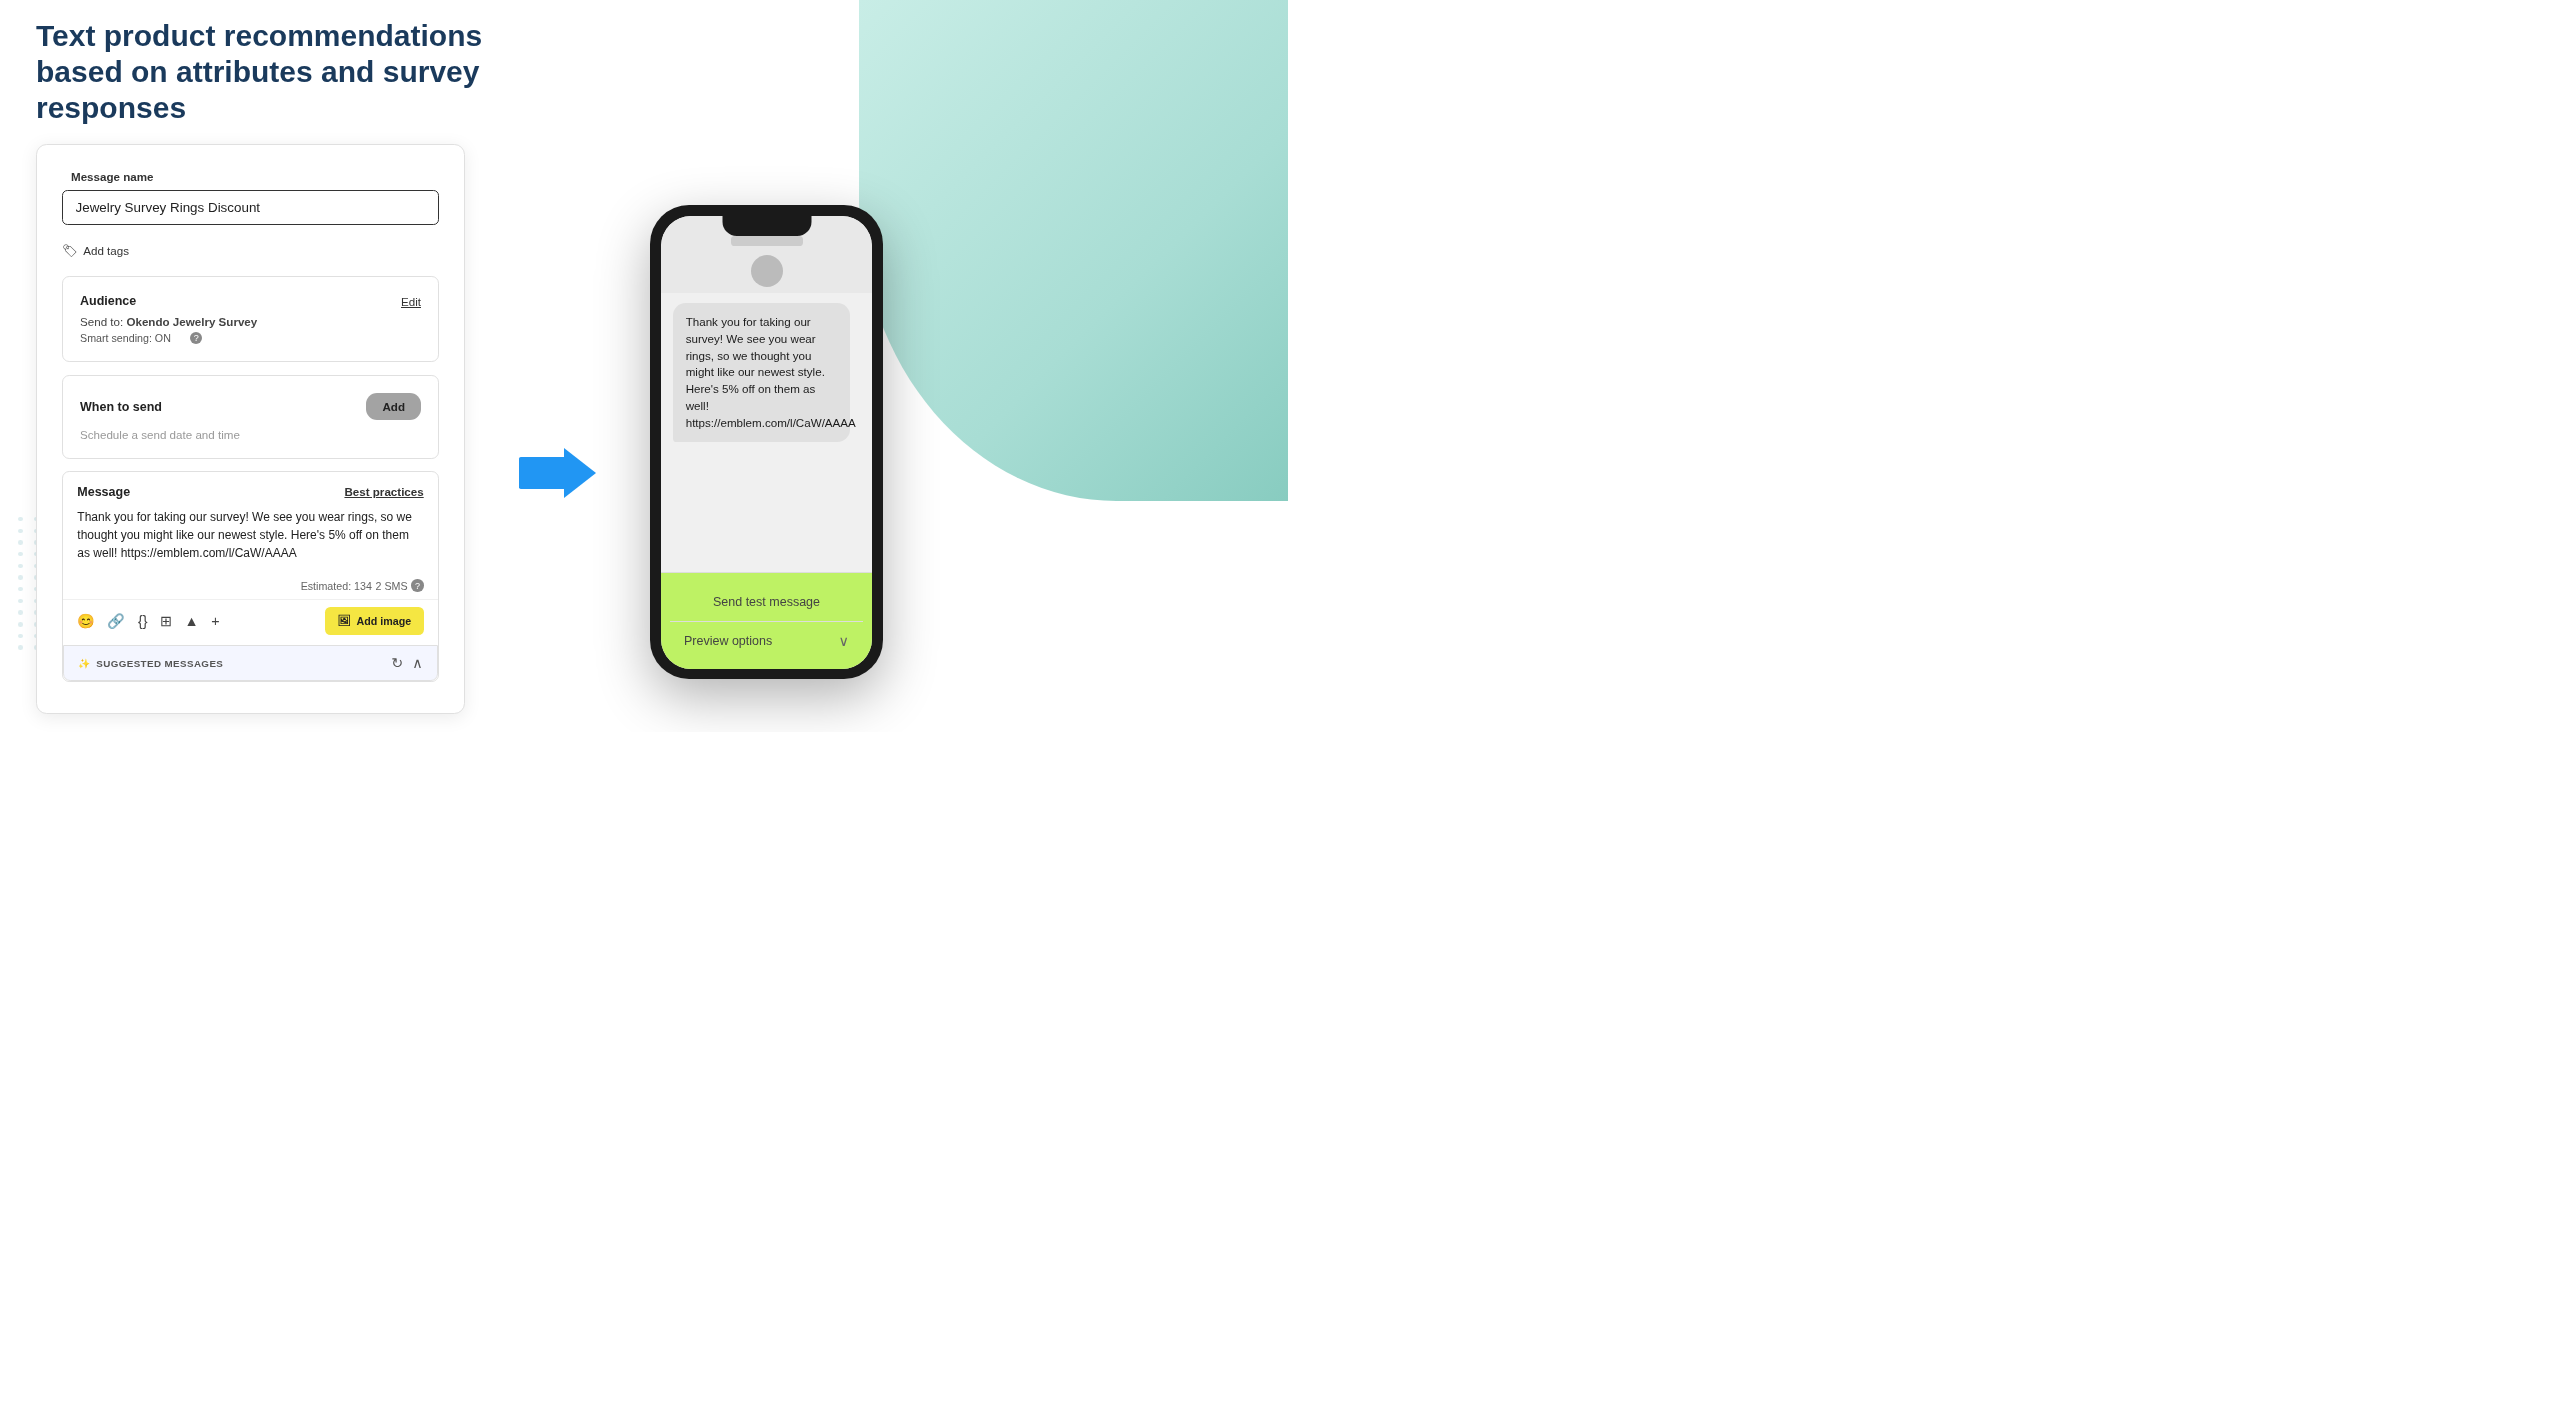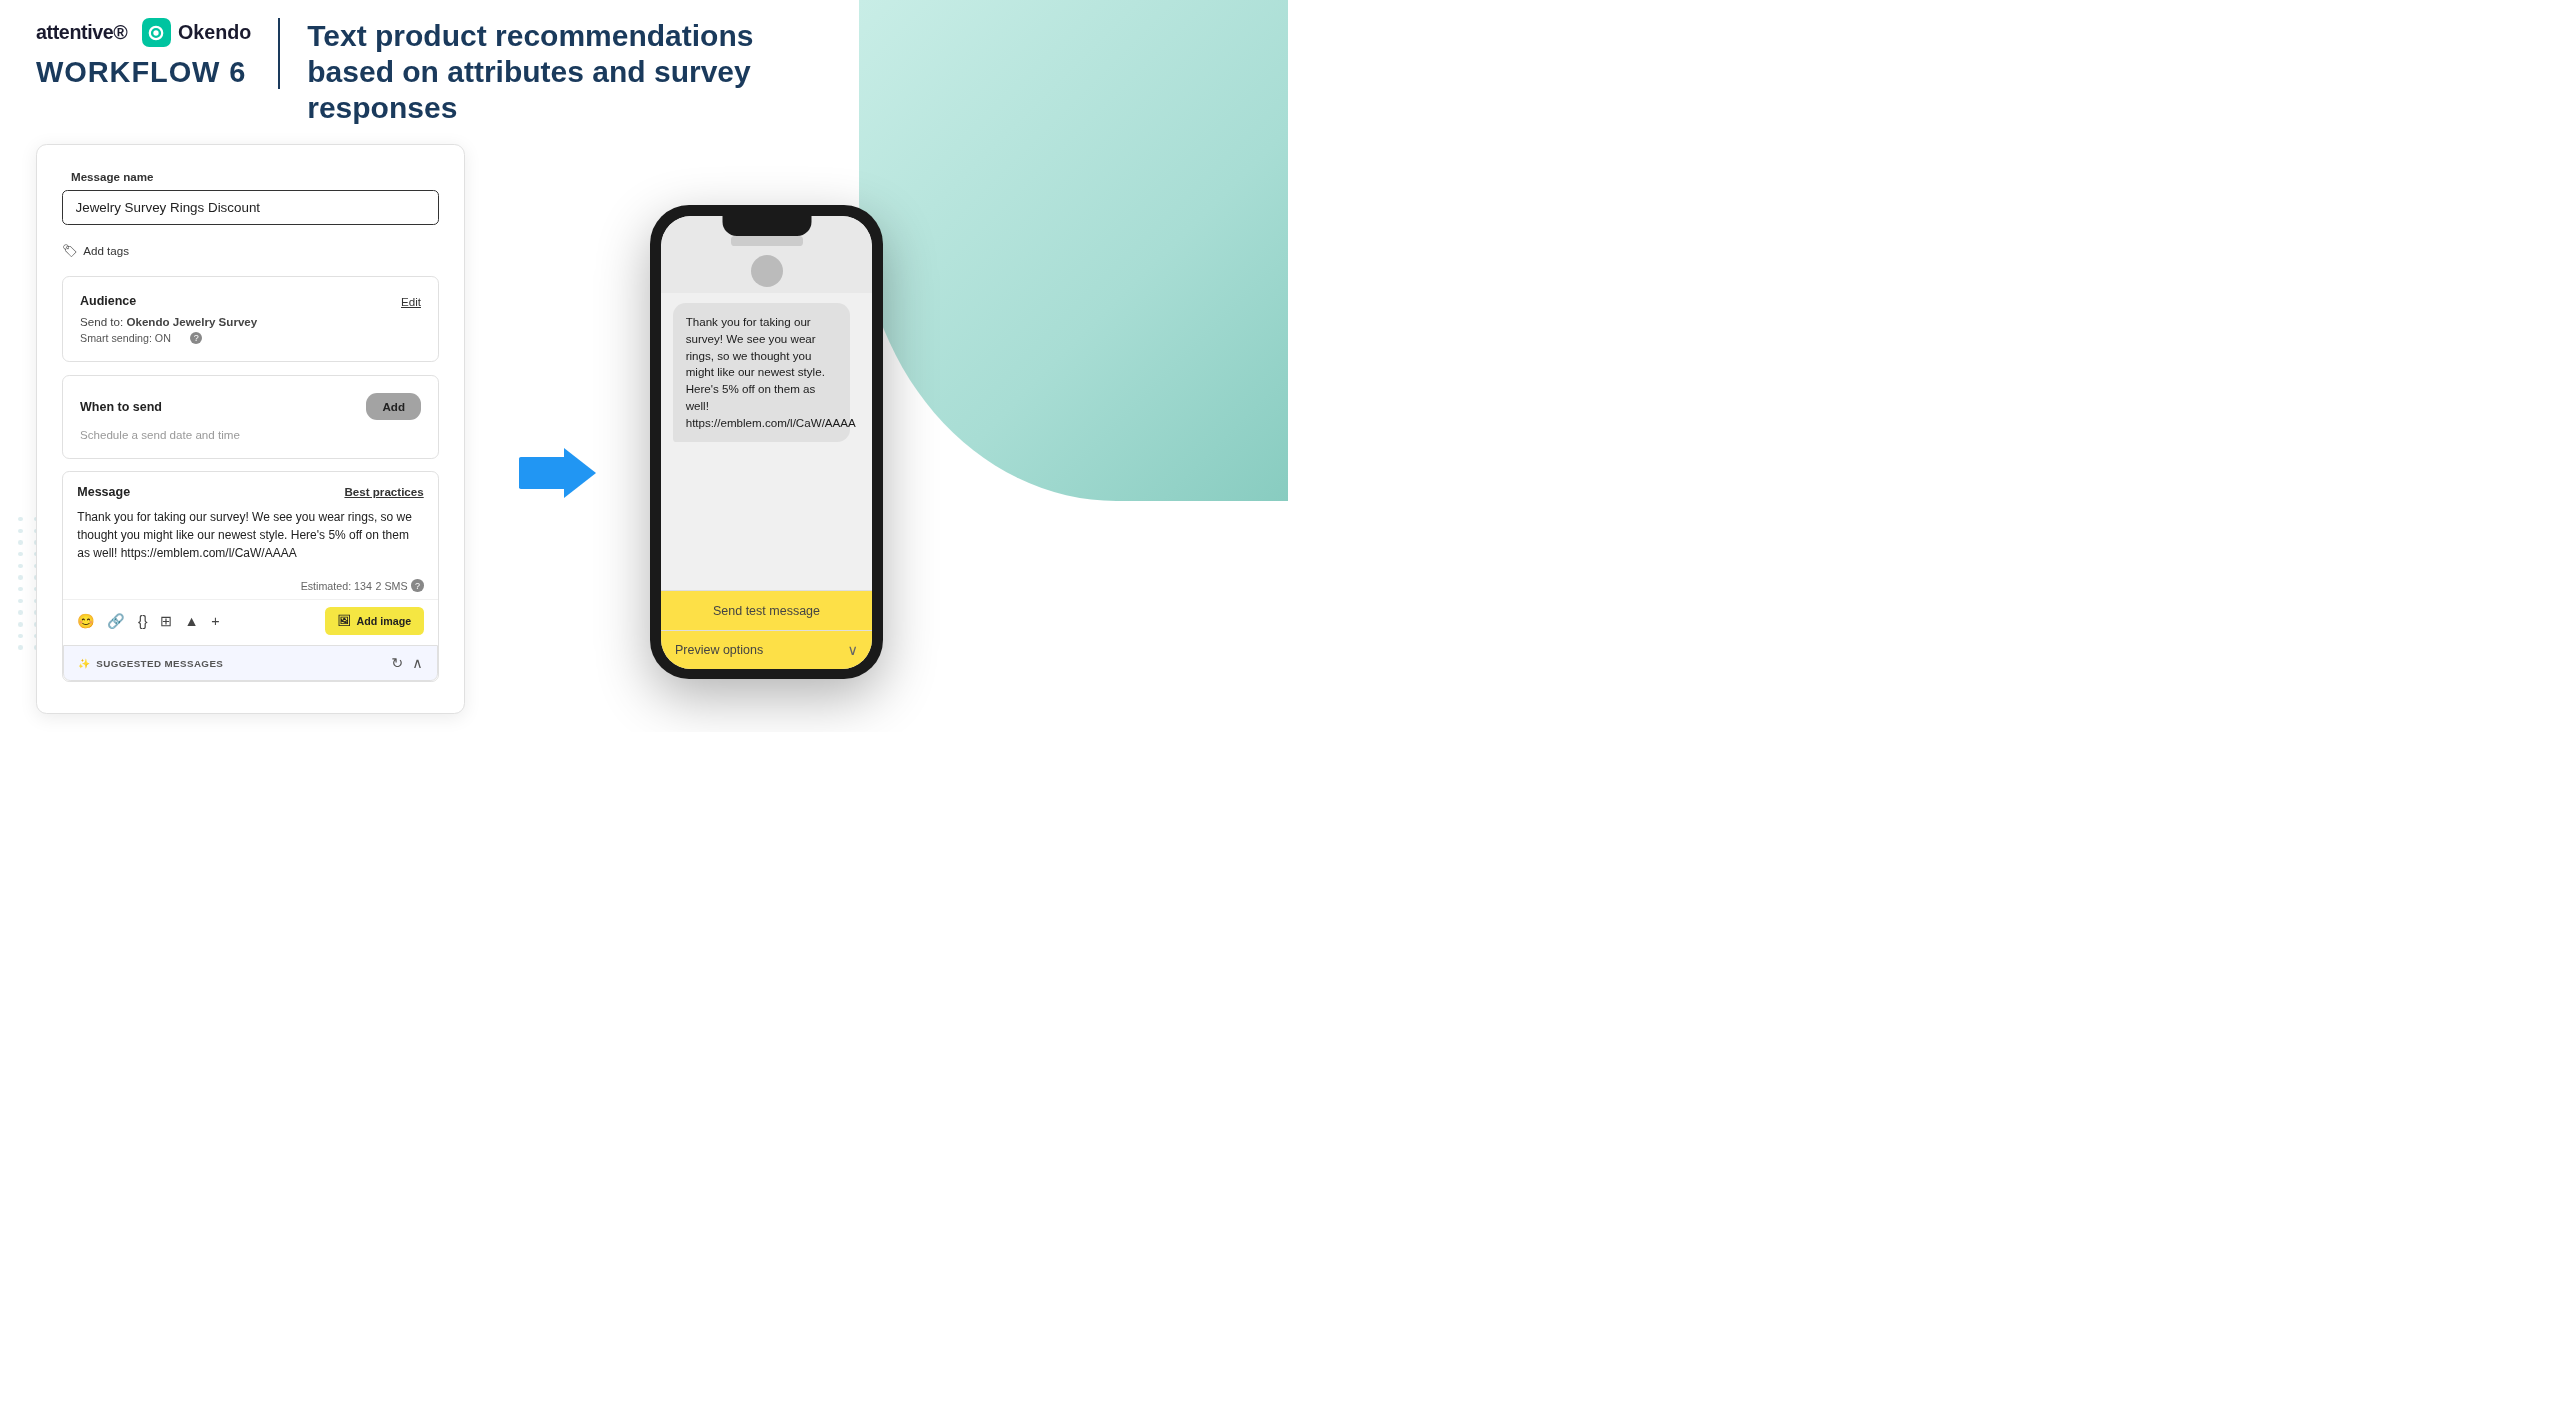--- a/index.html
+++ b/index.html
@@ -386,23 +386,23 @@
     .sms-bubble {
       background: #e0e0e0;
       border-radius: 12.5px 12.5px 12.5px 3.6px;
       padding: 10.7px 12.5px;
       font-size: 11.6px;
       color: #1a1a1a;
       line-height: 1.45;
       max-width: 95%;
     }
     .phone-bottom {
-      background: #fde047;
+      background: #bef264;
       border-top: 0.9px solid #ddd;
-      padding: 0;
+      padding: 9px;
     }
     .send-test-btn {
       width: 100%;
       padding: 12.5px;
       text-align: center;
       font-size: 12.5px;
       color: #444;
       background: transparent;
       border: none;
       border-bottom: 0.9px solid #ddd;
@@ -587,35 +587,20 @@
       <div class="dot"></div>
       <div class="dot"></div>
       <div class="dot"></div>
       <div class="dot"></div>
   </div>
 </div>
 
 <div class="main-container">
 
   <div class="header">
-    <div class="header-left">
-      <div style="display:flex; align-items:center; gap:14.3px; margin-bottom:3.6px;">
-        <div class="logo-attentive">attentive®</div>
-        <div class="logo-okendo">
-          <div class="okendo-icon">
-            <svg width="16" height="16" viewBox="0 0 18 18" fill="none">
-              <circle cx="9" cy="9" r="7" stroke="white" stroke-width="2.5" fill="none"></circle>
-              <circle cx="9" cy="9" r="3" fill="white"></circle>
-            </svg>
-          </div>
-          <span>Okendo</span>
-        </div>
-      </div>
-      <div class="workflow-badge">WORKFLOW 6</div>
-    </div>
     <div class="header-title">Text product recommendations based on attributes and survey responses</div>
   </div>
 
   <div class="content-area">
 
     <div class="form-panel">
 
       <div class="field-group">
         <div class="field-label">Message name</div>
         <input type="text" class="text-input" value="Jewelry Survey Rings Discount" style="">

